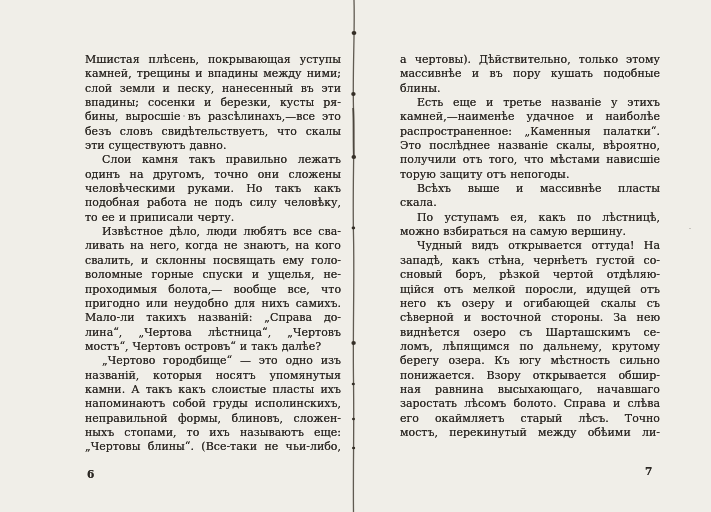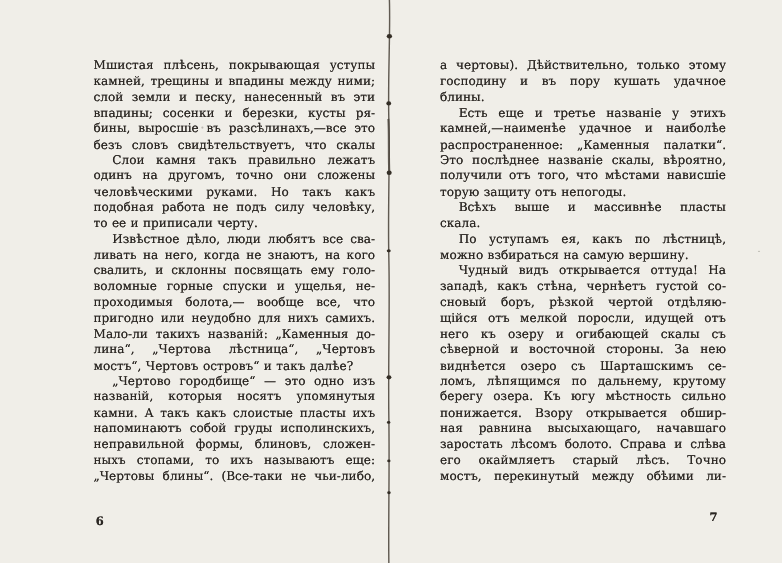--- a/index.html
+++ b/index.html
@@ -61,49 +61,50 @@
 </svg>
 
 <div>
   <div class="page-text left" id="left-lines">
       <div class="line">Мшистая плѣсень, покрывающая уступы</div>
       <div class="line">камней, трещины и впадины между ними;</div>
       <div class="line">слой земли и песку, нанесенный въ эти</div>
       <div class="line">впадины; сосенки и березки, кусты ря-</div>
       <div class="line">бины, выросшіе въ разсѣлинахъ,—все это</div>
       <div class="line">безъ словъ свидѣтельствуетъ, что скалы</div>
+      <div class="line end">эти существуютъ давно.</div>
       <div class="line ind">Слои камня такъ правильно лежатъ</div>
       <div class="line">одинъ на другомъ, точно они сложены</div>
       <div class="line">человѣческими руками. Но такъ какъ</div>
       <div class="line">подобная работа не подъ силу человѣку,</div>
       <div class="line end">то ее и приписали черту.</div>
       <div class="line ind">Извѣстное дѣло, люди любятъ все сва-</div>
       <div class="line">ливать на него, когда не знаютъ, на кого</div>
       <div class="line">свалить, и склонны посвящать ему голо-</div>
       <div class="line">воломные горные спуски и ущелья, не-</div>
       <div class="line">проходимыя болота,— вообще все, что мало</div>
       <div class="line">пригодно или неудобно для нихъ самихъ.</div>
-      <div class="line">Мало-ли такихъ названій: „Каменныя до-</div>
+      <div class="line">Мало-ли такихъ названій: „Справа до-</div>
       <div class="line">лина“, „Чертова лѣстница“, „Чертовъ</div>
       <div class="line end">мостъ“, Чертовъ островъ“ и такъ далѣе?</div>
       <div class="line ind">„Чертово городбище“ — это одно изъ</div>
       <div class="line">названій, которыя носятъ упомянутыя</div>
       <div class="line">камни. А такъ какъ слоистые пласты ихъ</div>
       <div class="line">напоминаютъ собой груды исполинскихъ,</div>
       <div class="line">неправильной формы, блиновъ, сложен-</div>
       <div class="line">ныхъ стопами, то ихъ называютъ еще:</div>
       <div class="line">„Чертовы блины“. (Все-таки не чьи-либо,</div>
     </div>
   <div class="page-number left">6</div>
 </div>
 
 <div>
   <div class="page-text right" id="right-lines">
       <div class="line">а чертовы). Дѣйствительно, только этому</div>
-      <div class="line">господину и въ пору кушать удачное</div>
+      <div class="line">массивнѣе и въ пору кушать подобные</div>
       <div class="line end">блины.</div>
       <div class="line ind">Есть еще и третье названіе у этихъ</div>
       <div class="line">камней,—наименѣе удачное и наиболѣе</div>
       <div class="line">распространенное: „Каменныя палатки“.</div>
       <div class="line">Это послѣднее названіе скалы, вѣроятно,</div>
       <div class="line">получили отъ того, что мѣстами нависшіе</div>
       <div class="line end">торую защиту отъ непогоды.</div>
       <div class="line ind">Всѣхъ выше и массивнѣе пласты</div>
       <div class="line end">скала.</div>
       <div class="line ind">По уступамъ ея, какъ по лѣстницѣ,</div>

